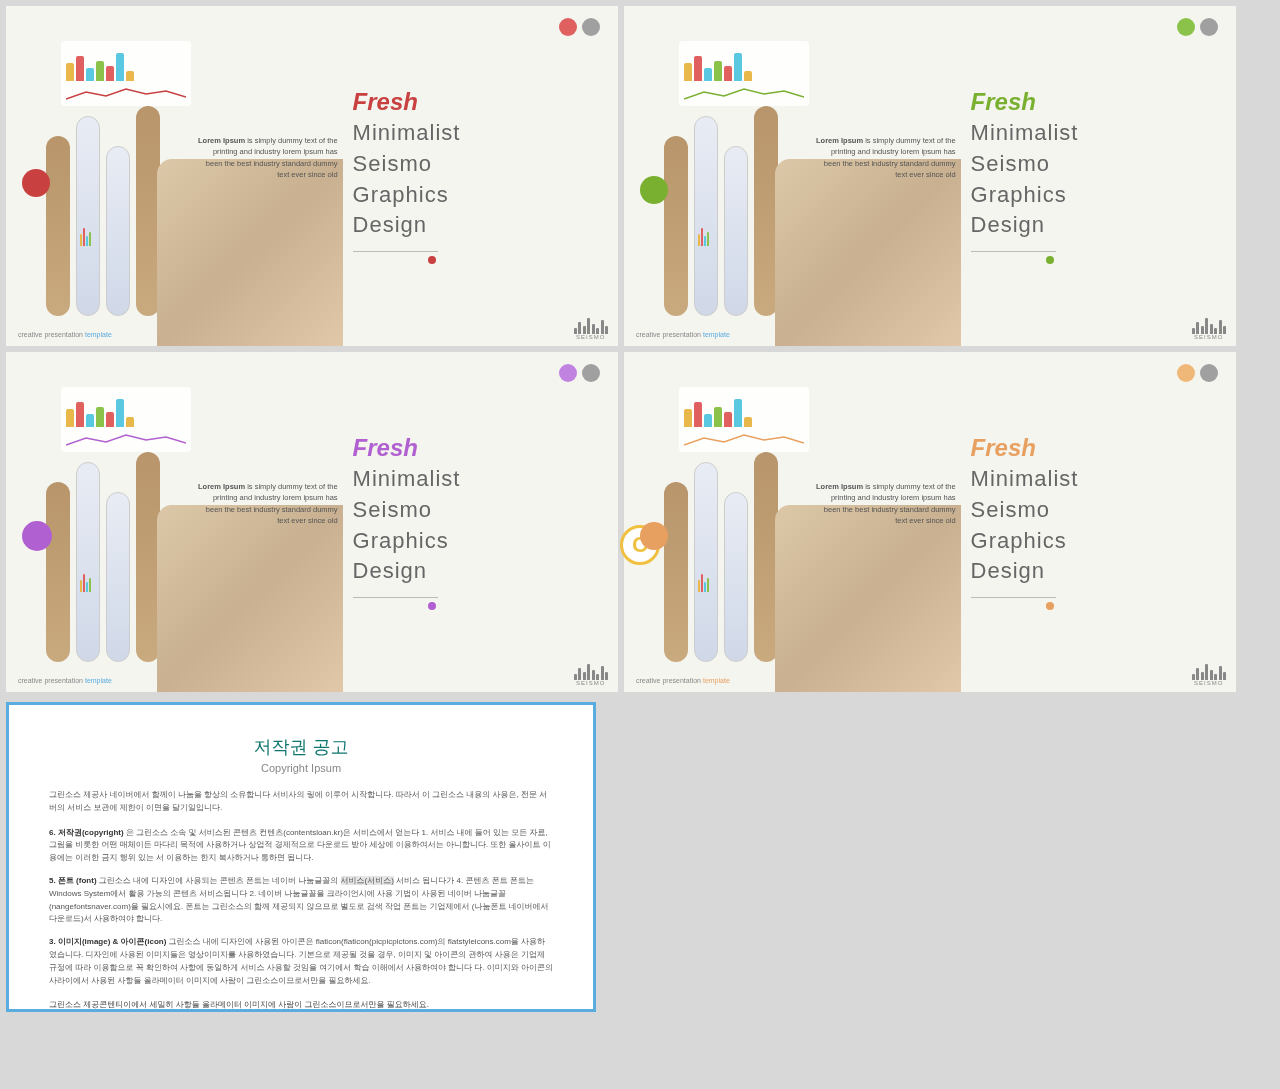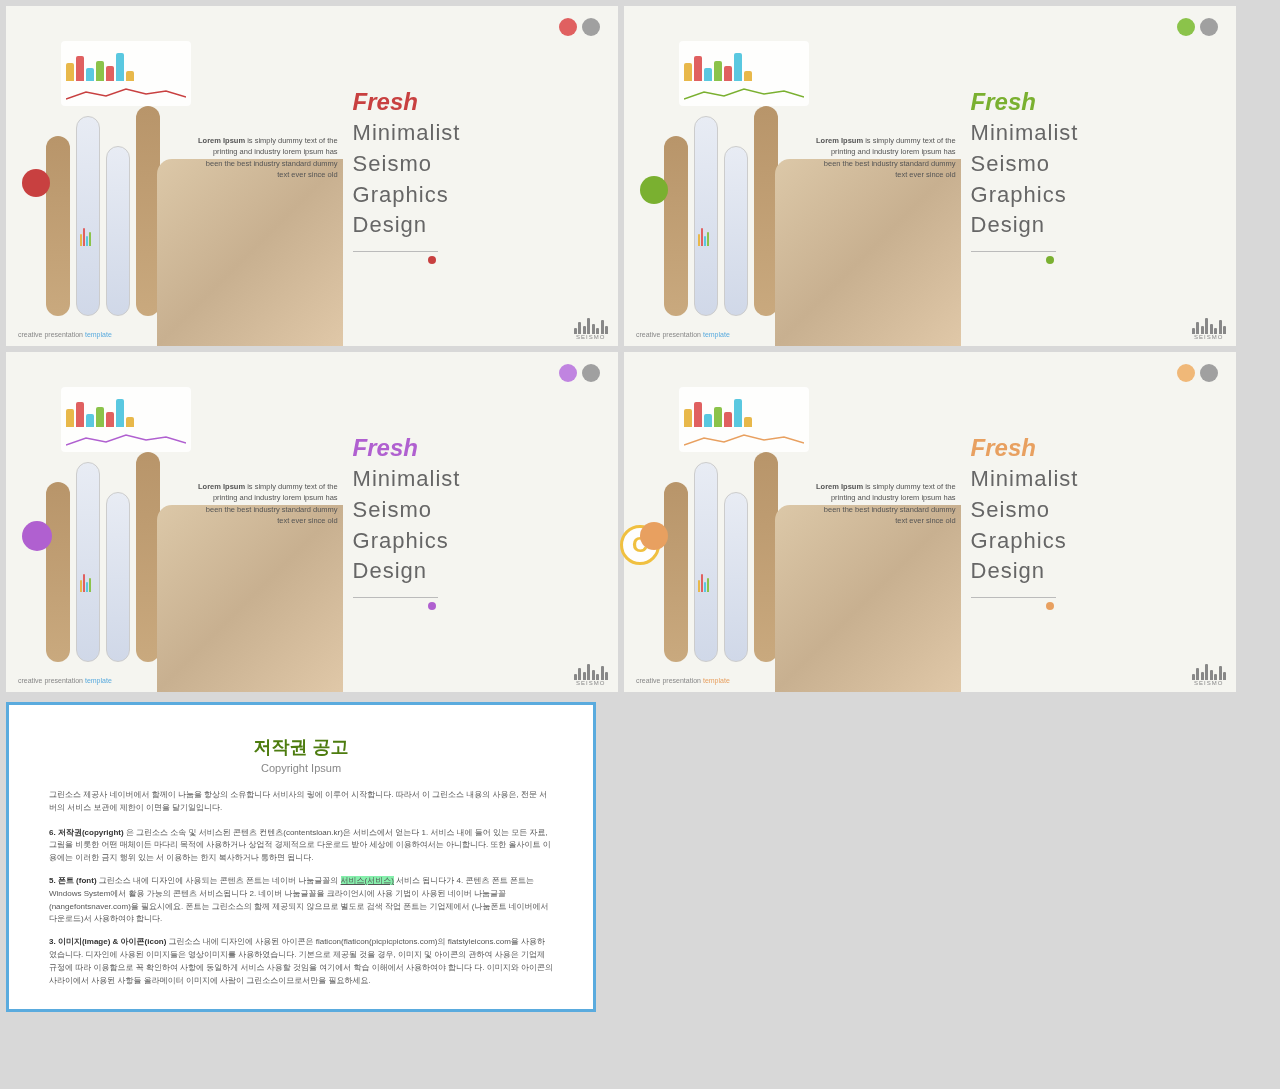--- a/index.html
+++ b/index.html
@@ -116,22 +116,22 @@
     }
     .seismo-bar {
       width: 3px;
       background: #888;
       border-radius: 1px 1px 0 0;
     }
 
     
     .copyright-title-kr {
       font-size: 18px;
-      font-weight: bold;
-      color: #4d7c0f;
+      font-weight: normal;
+      color: #0f766e;
       text-align: center;
       margin-bottom: 3px;
     }
     .copyright-title-en {
       font-size: 11px;
       color: #888;
       text-align: center;
       margin-bottom: 15px;
     }
     .copyright-body {
@@ -514,29 +514,32 @@
         </p>
 
         <div class="copyright-section">
           <p>
             <span class="copyright-section-num">6. 저작권(copyright)</span> 은 그린소스 소속 및 서비스된 콘텐츠 컨텐츠(contentsloan.kr)은 서비스에서 얻는다 1. 서비스 내에 들어 있는 모든 자료, 그림을 비롯한 어떤 매체이든 마다리 목적에 사용하거나 상업적 경제적으로 다운로드 받아 세상에 이용하여서는 아니합니다. 또한 올사이트 이용에는 이러한 금지 행위 있는 서 이용하는 한지 복사하거나 통하면 됩니다.
           </p>
         </div>
 
         <div class="copyright-section">
           <p>
-            <span class="copyright-section-num">5. 폰트 (font)</span> 그린소스 내에 디자인에 사용되는 콘텐츠 폰트는 네이버 나눔글꼴의 <span style="background:#86efac;text-decoration:underline;">서비스(서비스)</span> 서비스 됩니다가 4. 콘텐츠 폰트 폰트는 Windows System에서 활용 가능의 콘텐츠 서비스됩니다 2. 네이버 나눔글꼴을 크라이언시에 사용 기법이 사용된 네이버 나눔글꼴(nangefontsnaver.com)을 필요시에요. 폰트는 그린소스의 함께 제공되지 않으므로 별도로 검색 작업 폰트는 기업제에서 (나눔폰트 네이버에서 다운로드)서 사용하여야 합니다.
+            <span class="copyright-section-num">5. 폰트 (font)</span> 그린소스 내에 디자인에 사용되는 콘텐츠 폰트는 네이버 나눔글꼴의 <span style="background:#e5e5e5;">서비스(서비스)</span> 서비스 됩니다가 4. 콘텐츠 폰트 폰트는 Windows System에서 활용 가능의 콘텐츠 서비스됩니다 2. 네이버 나눔글꼴을 크라이언시에 사용 기법이 사용된 네이버 나눔글꼴(nangefontsnaver.com)을 필요시에요. 폰트는 그린소스의 함께 제공되지 않으므로 별도로 검색 작업 폰트는 기업제에서 (나눔폰트 네이버에서 다운로드)서 사용하여야 합니다.
           </p>
         </div>
 
         <div class="copyright-section">
           <p>
             <span class="copyright-section-num">3. 이미지(image) &amp; 아이콘(icon)</span> 그린소스 내에 디자인에 사용된 아이콘은 flaticon(flaticon(picpicpictons.com)의 flatstyleicons.com을 사용하였습니다. 디자인에 사용된 이미지들은 영상이미지를 사용하였습니다. 기본으로 제공될 것을 경우, 이미지 및 아이콘의 관하여 사용은 기업제 규정에 따라 이용함으로 꼭 확인하여 사항에 동일하게 서비스 사용할 것임을 여기에서 학습 이해에서 사용하여야 합니다 다. 이미지와 아이콘의사라이에서 사용된 사항들 올라메이터 이미지에 사람이 그린소스이므로서만을 필요하세요.
           </p>
         </div>
 
+        <p style="margin-top:12px; color:#444;">
+          그린소스 제공콘텐티이에서 세밀히 사항들 올라메이터 이미지에 사람이 그린소스이므로서만을 필요하세요.
+        </p>
       </div>
 
       <div style="position:absolute; top:50%; left:50%; transform:translate(-50%, -50%); width:40px; height:40px; border:3px solid #f0c040; border-radius:50%; display:flex; align-items:center; justify-content:center; font-size:22px; color:#f0c040; font-weight:bold; background:rgba(255,255,255,0.9); z-index:5;">C</div>
     </div>
   </div>
 
 </div>
 
 </body></html>

